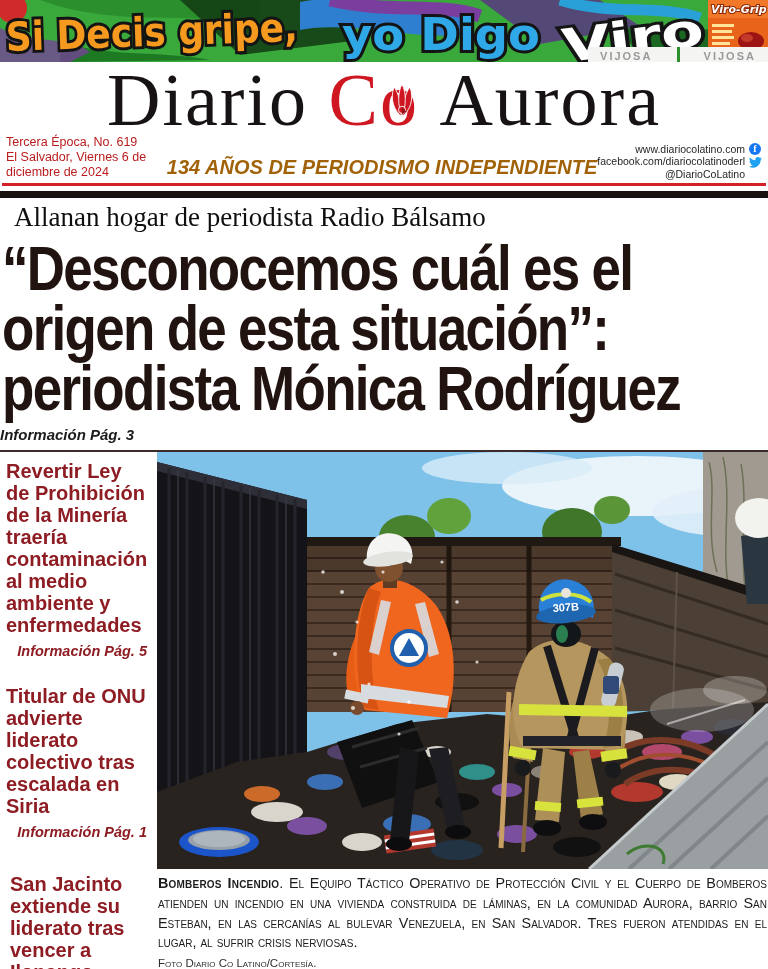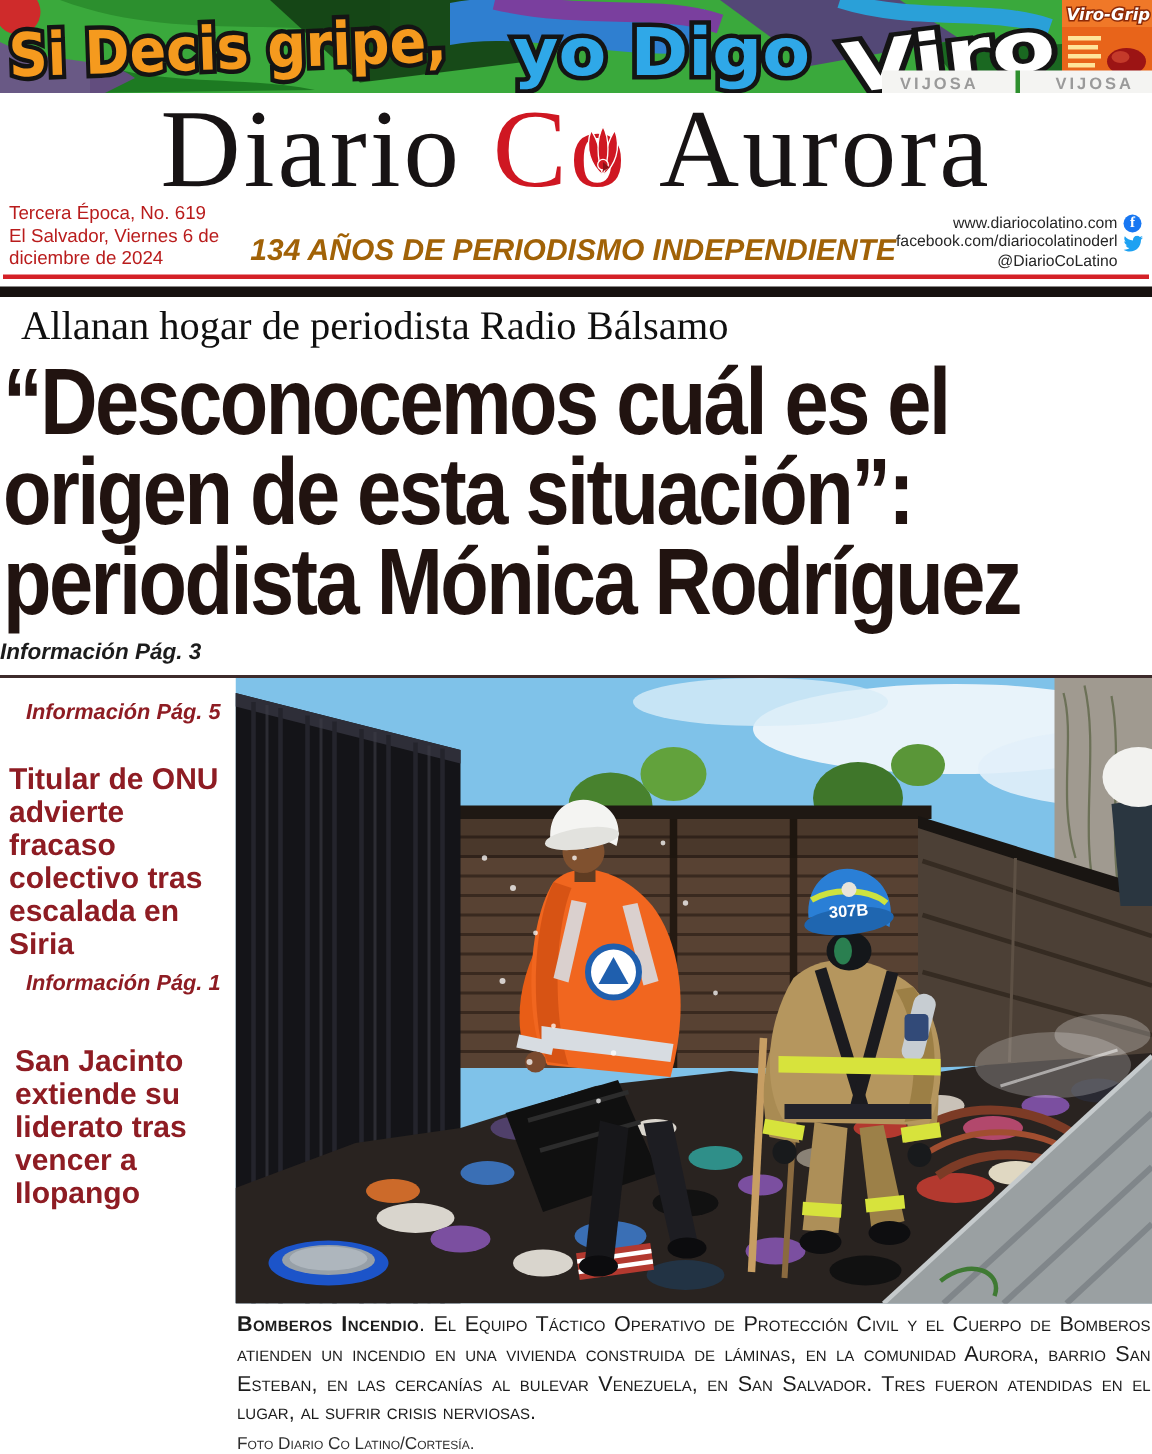--- a/index.html
+++ b/index.html
@@ -139,24 +139,25 @@
   <span class="headline-line">“Desconocemos cuál es el</span>
   <span class="headline-line">origen de esta situación”:</span>
   <span class="headline-line">periodista Mónica Rodríguez</span>
 </div>
 <div class="pageref-lead">Información Pág. 3</div>
 <div class="divider"></div>
 
 <div class="content">
   <div class="sidebar">
     <div class="side-article">
+      <div class="side-title">Revertir Ley de Prohibición de la Minería traería contaminación al medio ambiente y enfermedades</div>
       <span class="side-ref">Información Pág. 5</span>
     </div>
     <div class="side-article a2">
-      <div class="side-title">Titular de ONU advierte fracaso colectivo tras escalada en Siria</div>
+      <div class="side-title">Titular de ONU advierte liderato colectivo tras escalada en Siria</div>
       <span class="side-ref">Información Pág. 1</span>
     </div>
     <div class="side-article a3">
       <div class="side-title indent">San Jacinto extiende su liderato tras vencer a Ilopango</div>
 
     </div>
   </div>
 
   <div class="maincol">
 

